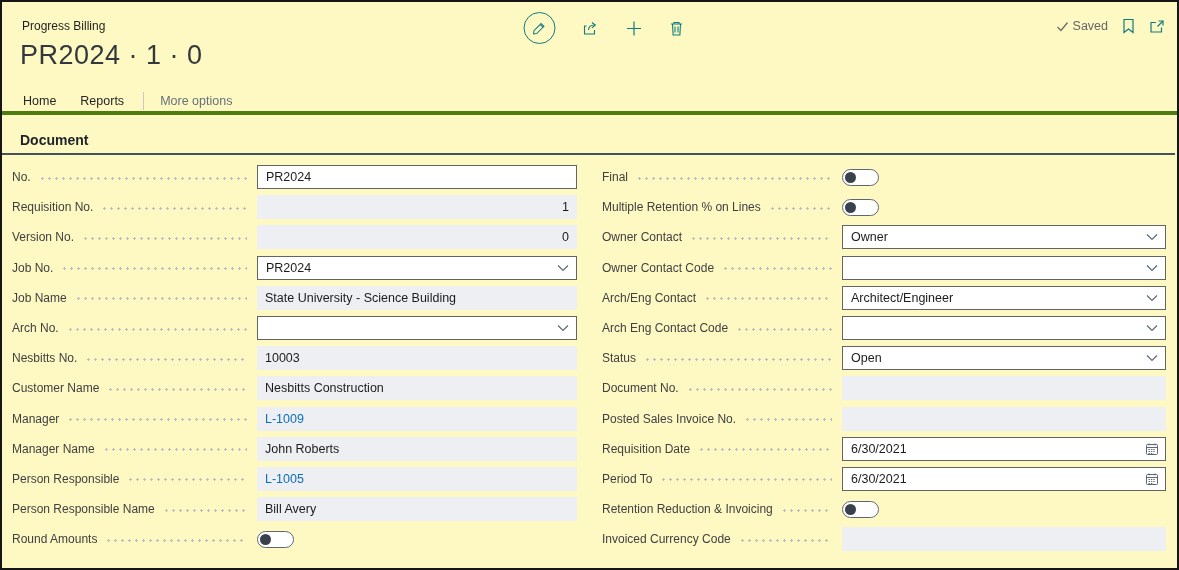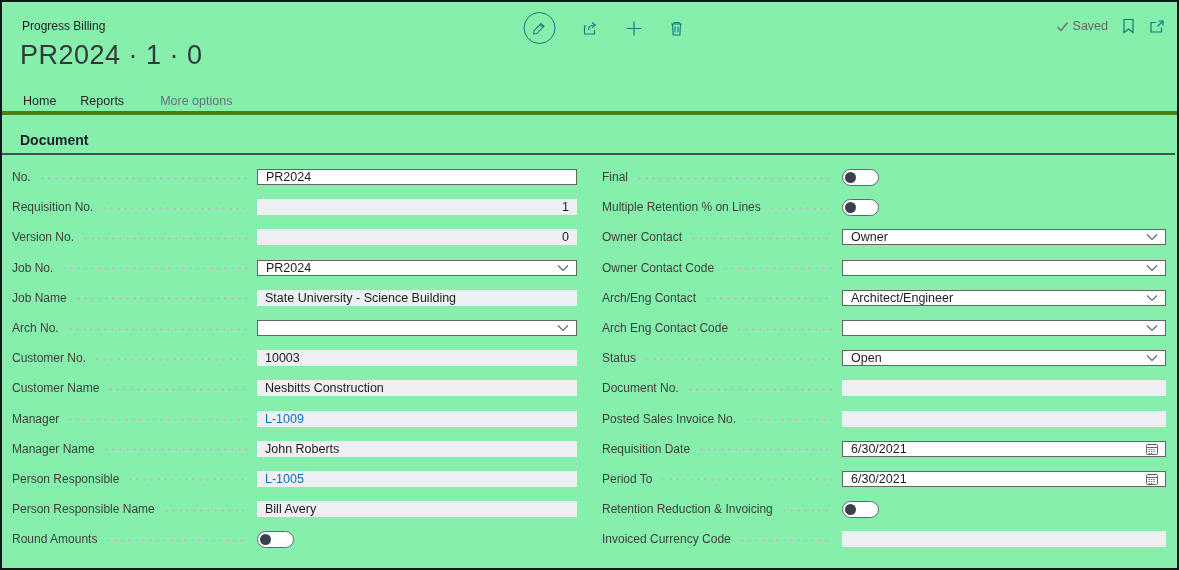--- a/index.html
+++ b/index.html
@@ -1,20 +1,20 @@
 <!DOCTYPE html>
 <html><head>
 <meta charset="utf-8">
 <style>
   * { box-sizing: border-box; margin: 0; padding: 0; }
   html,body { background:#fff; }
   body { font-family: "Liberation Sans", "DejaVu Sans", sans-serif; }
   .page {
     position: relative; width: 1179px; height: 570px;
-    border: 2px solid #161616; background: #86efac; overflow: hidden;
+    border: 2px solid #161616; background: #fef9c3; overflow: hidden;
   }
   
   .caption { position:absolute; top:17px; left:20px; font-size:12px; color:#1f1f1f; }
   .title   { position:absolute; top:38px; left:18px; font-size:27px; font-weight:300; color:#32383e; letter-spacing:.5px; }
   .toolbar { position:absolute; top:8px; left:50%; transform:translateX(-50%); margin-left:14px;
              display:flex; align-items:center; gap:26px; height:36px; }
   .tool-btn { display:flex; align-items:center; justify-content:center; cursor:pointer; background:none; border:none; }
   .pencil-circle { width:32px; height:32px; border:1.2px solid #0f7b7f; border-radius:50%;
                    display:flex; align-items:center; justify-content:center; }
   .saved-area { position:absolute; top:16px; right:12px; display:flex; align-items:center; gap:14px; }
@@ -34,21 +34,21 @@
   .col.left  { width:565px; }
   .col.right { width:564px; margin-left:25px; }
   .row { height:30.2px; display:flex; align-items:center; }
   .lab-cell { display:flex; align-items:center; overflow:hidden; }
   .col.left  .lab-cell { width:245px; flex:none; }
   .col.right .lab-cell { width:240px; flex:none; }
   .flabel { font-size:12px; color:#404040; white-space:nowrap; }
   .leader { flex:1; height:3px; margin:2px 10px 0 8px; min-width:10px;
             background-image: radial-gradient(circle, #b9bdc1 1px, rgba(0,0,0,0) 1.2px);
             background-size:7px 3px; background-repeat:repeat-x; background-position:0 50%; }
-  .val-cell { flex:1; position:relative; height:16px; }
+  .val-cell { flex:1; position:relative; height:24px; }
   .box { position:absolute; inset:0; display:flex; align-items:center; padding:0 8px;
          font-size:12.5px; color:#1c1c1c; }
   .box.readonly { background:#edeff2; }
   .box.readonly.right-align { justify-content:flex-end; }
   .box.bordered { background:#fff; border:1px solid #646464; }
   .box .chev { position:absolute; right:7px; top:50%; transform:translateY(-50%); }
   .box .cal  { position:absolute; right:6px; top:50%; transform:translateY(-50%); display:flex; }
   .box.combo { padding-right:16px; }
   .link-text { color:#0b6dbd; cursor:pointer; }
   
@@ -206,21 +206,21 @@
             <div class="box bordered combo">
               <span></span>
               <svg class="chev" width="12" height="7" viewBox="0 0 12 7" fill="none" stroke="#5a6b7a" stroke-width="1.2">
                 <path d="M1 1 L6 6 L11 1"></path>
               </svg>
             </div>
           </div>
         </div>
         <div class="row">
           <div class="lab-cell">
-            <span class="flabel">Customer No.</span>
+            <span class="flabel">Nesbitts No.</span>
             <span class="leader"></span>
           </div>
           <div class="val-cell">
             <div class="box readonly">
               <span>10003</span>
             </div>
           </div>
         </div>
         <div class="row">
           <div class="lab-cell">

